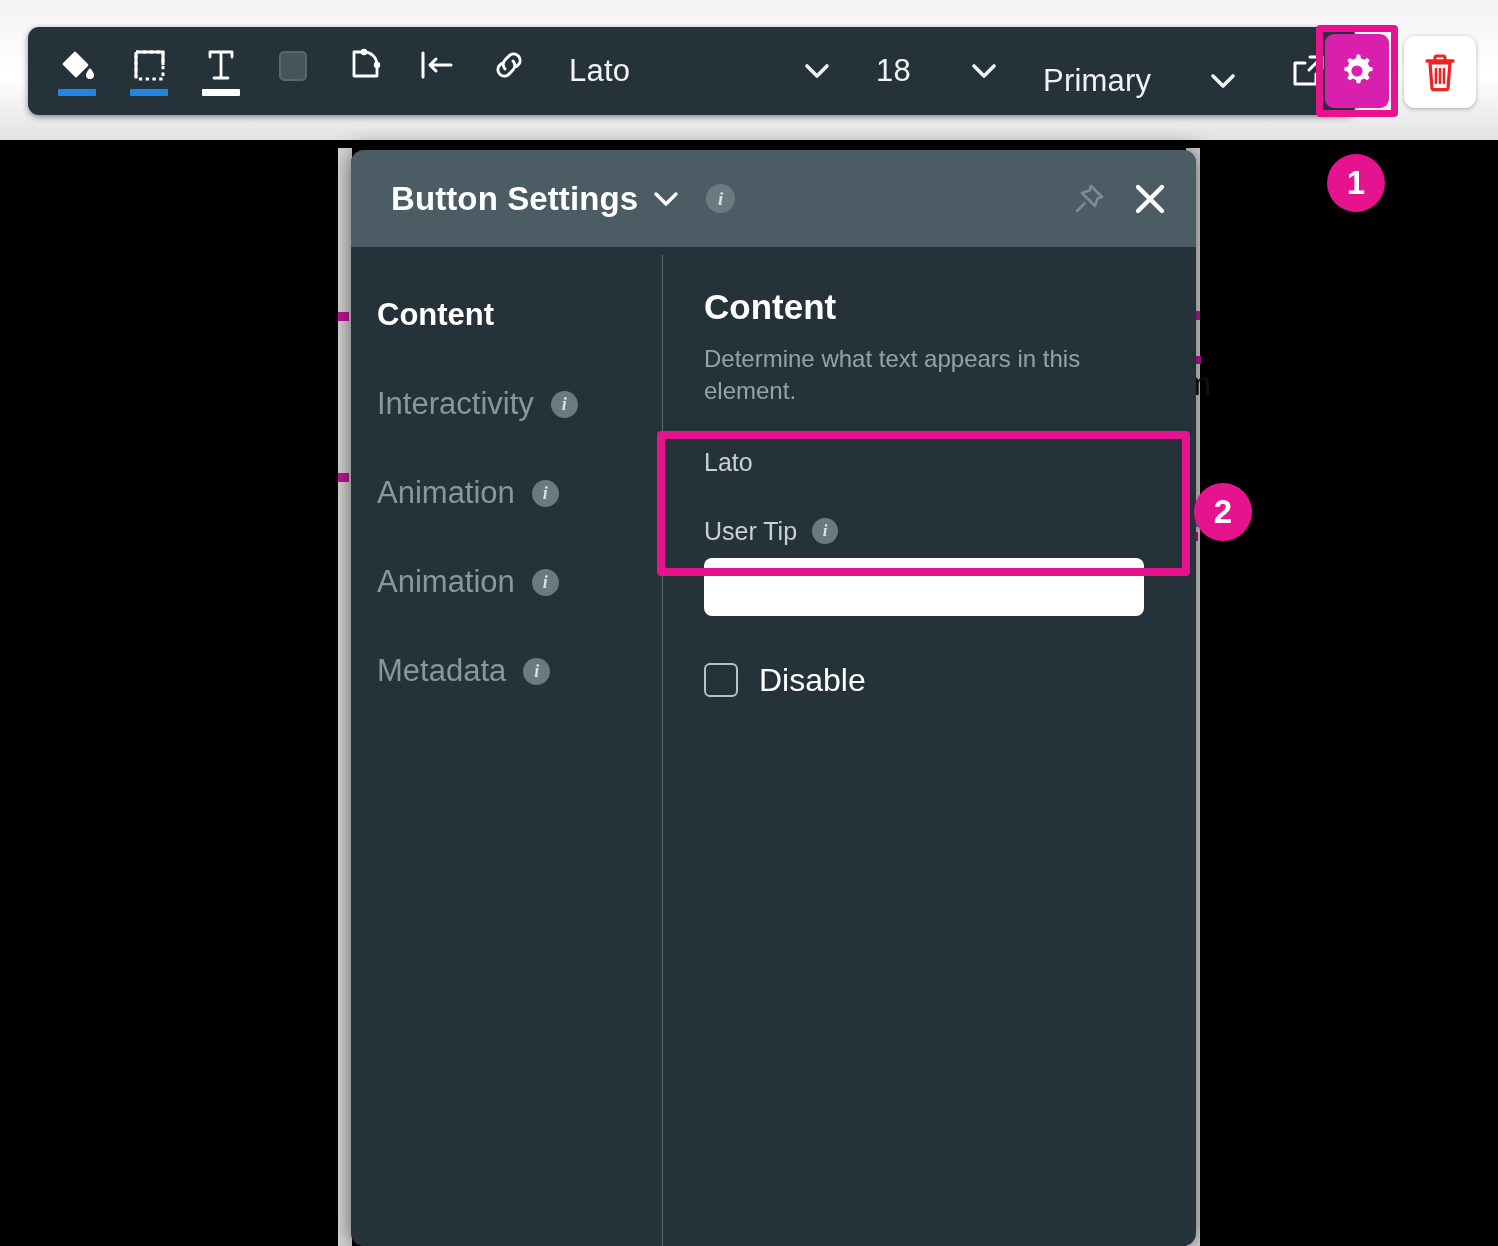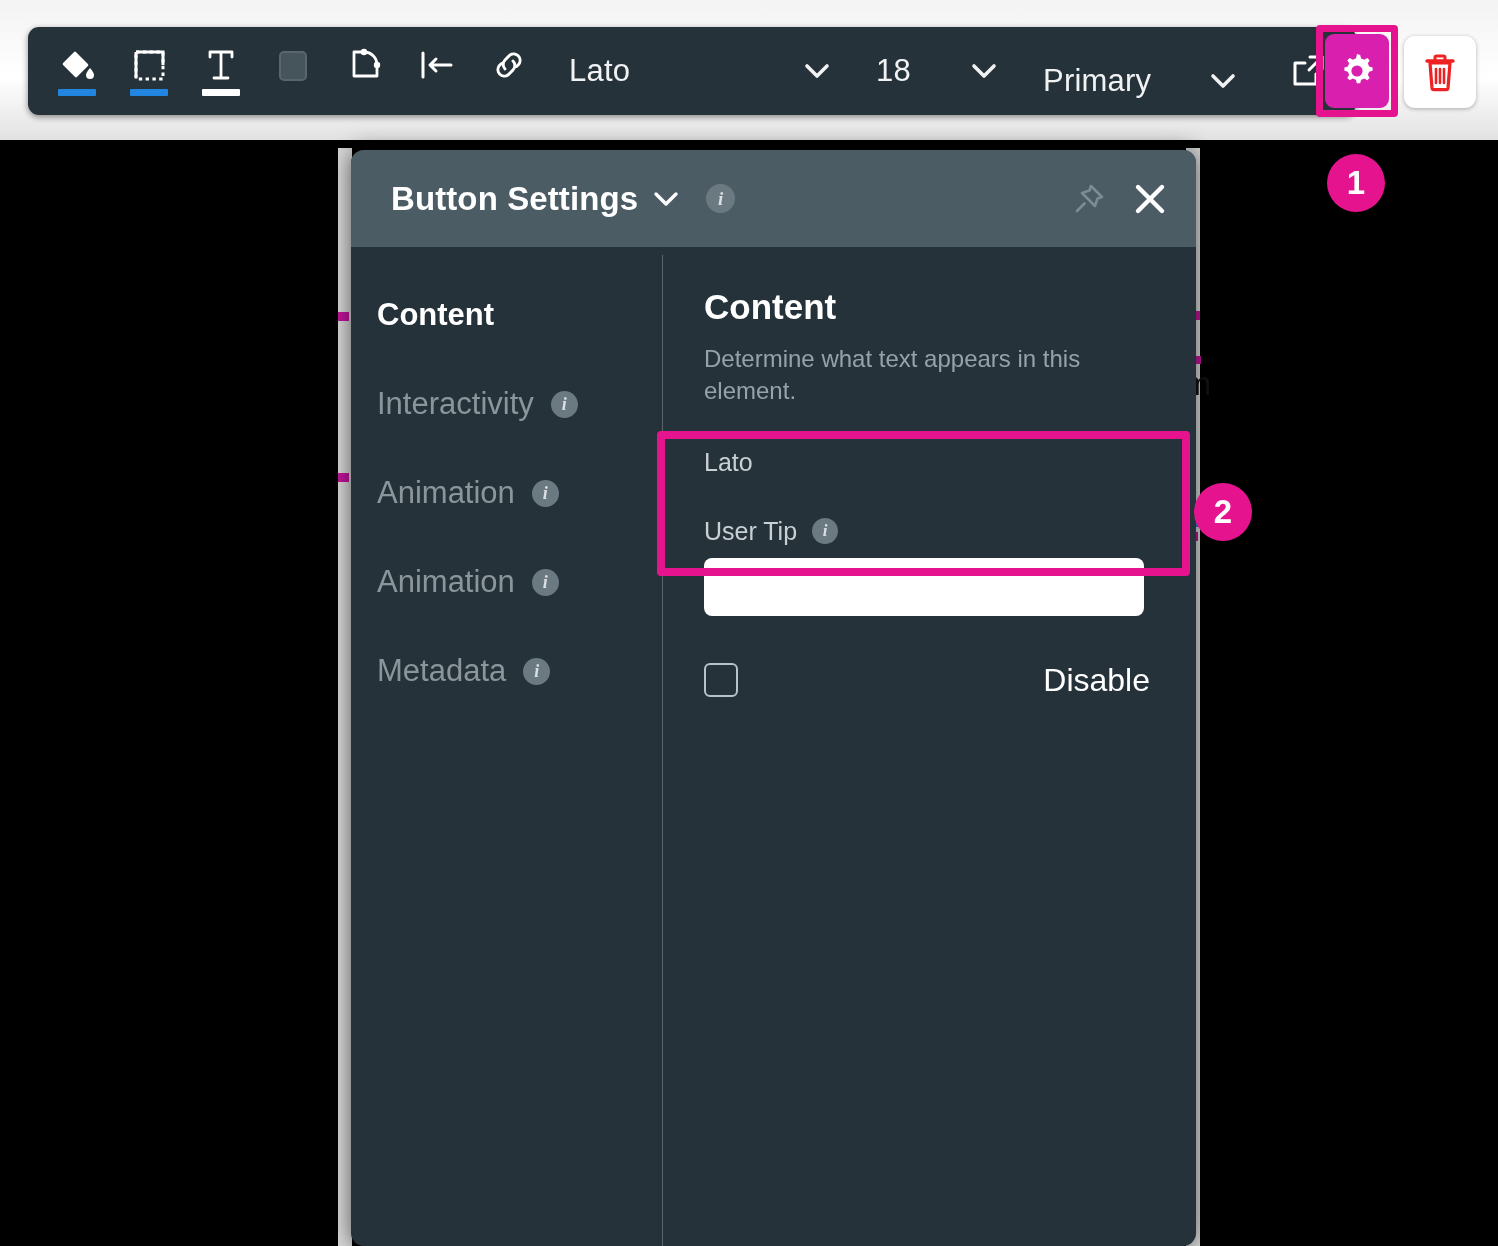--- a/index.html
+++ b/index.html
@@ -212,21 +212,20 @@
     width: 2px; height: 34px;
     background: #1b1b1b;
     margin-left: 1px;
   }
   #field-text-group { margin-top: 40px; }
   #field-tip-group { margin-top: 40px; }
   #disable-row {
     display: flex; align-items: center;
     margin-top: 46px;
     cursor: pointer;
-    justify-content: space-between;
   }
   #disable-box {
     width: 34px; height: 34px;
     border: 2px solid #b9c2c7;
     border-radius: 6px;
     background: transparent;
   }
   #disable-label { color: #ffffff; font-size: 32px; margin-left: 21px; }
 
   

